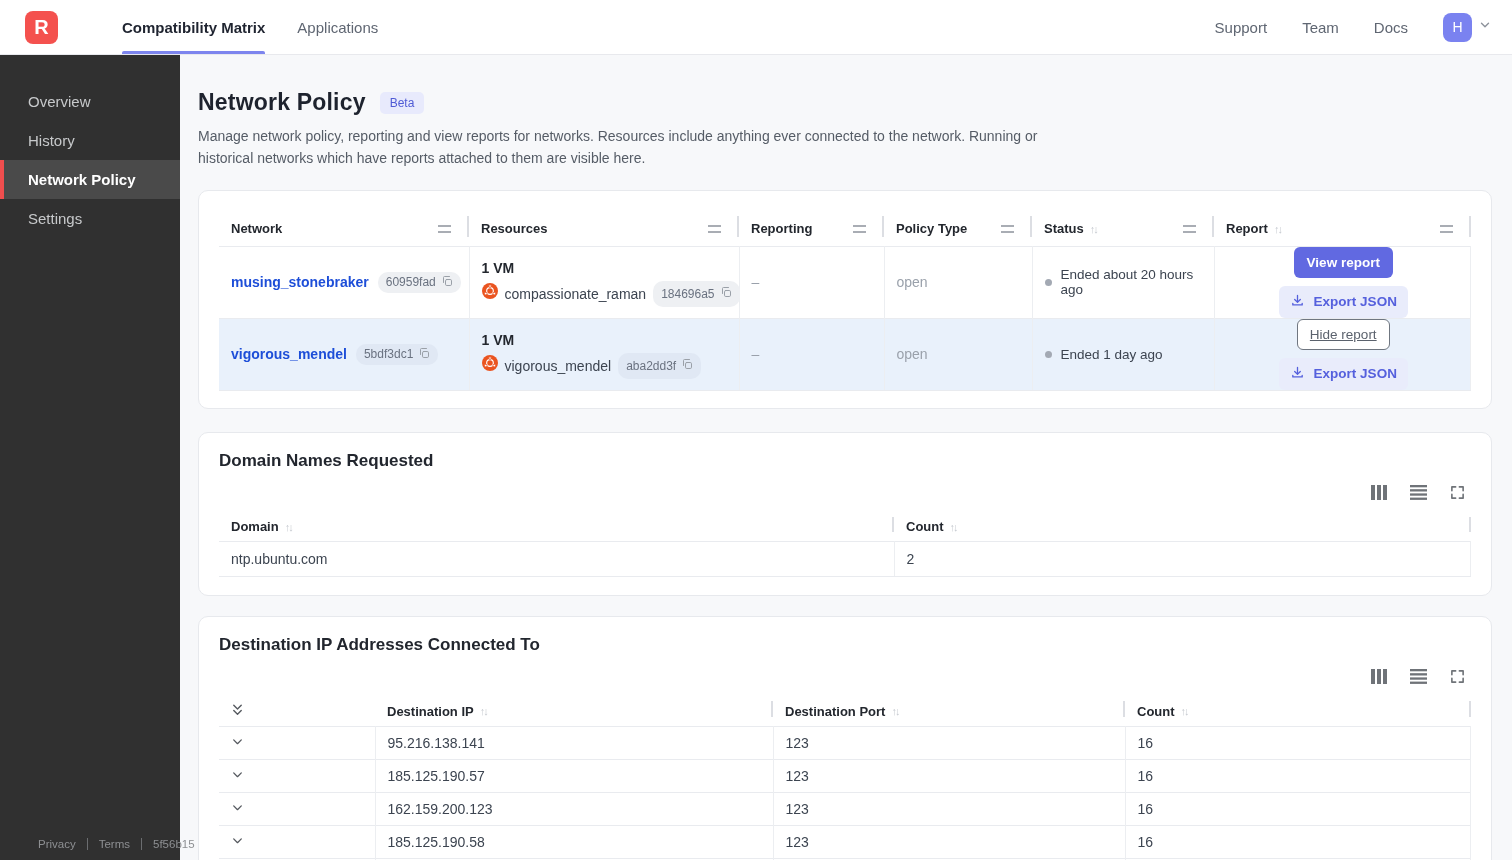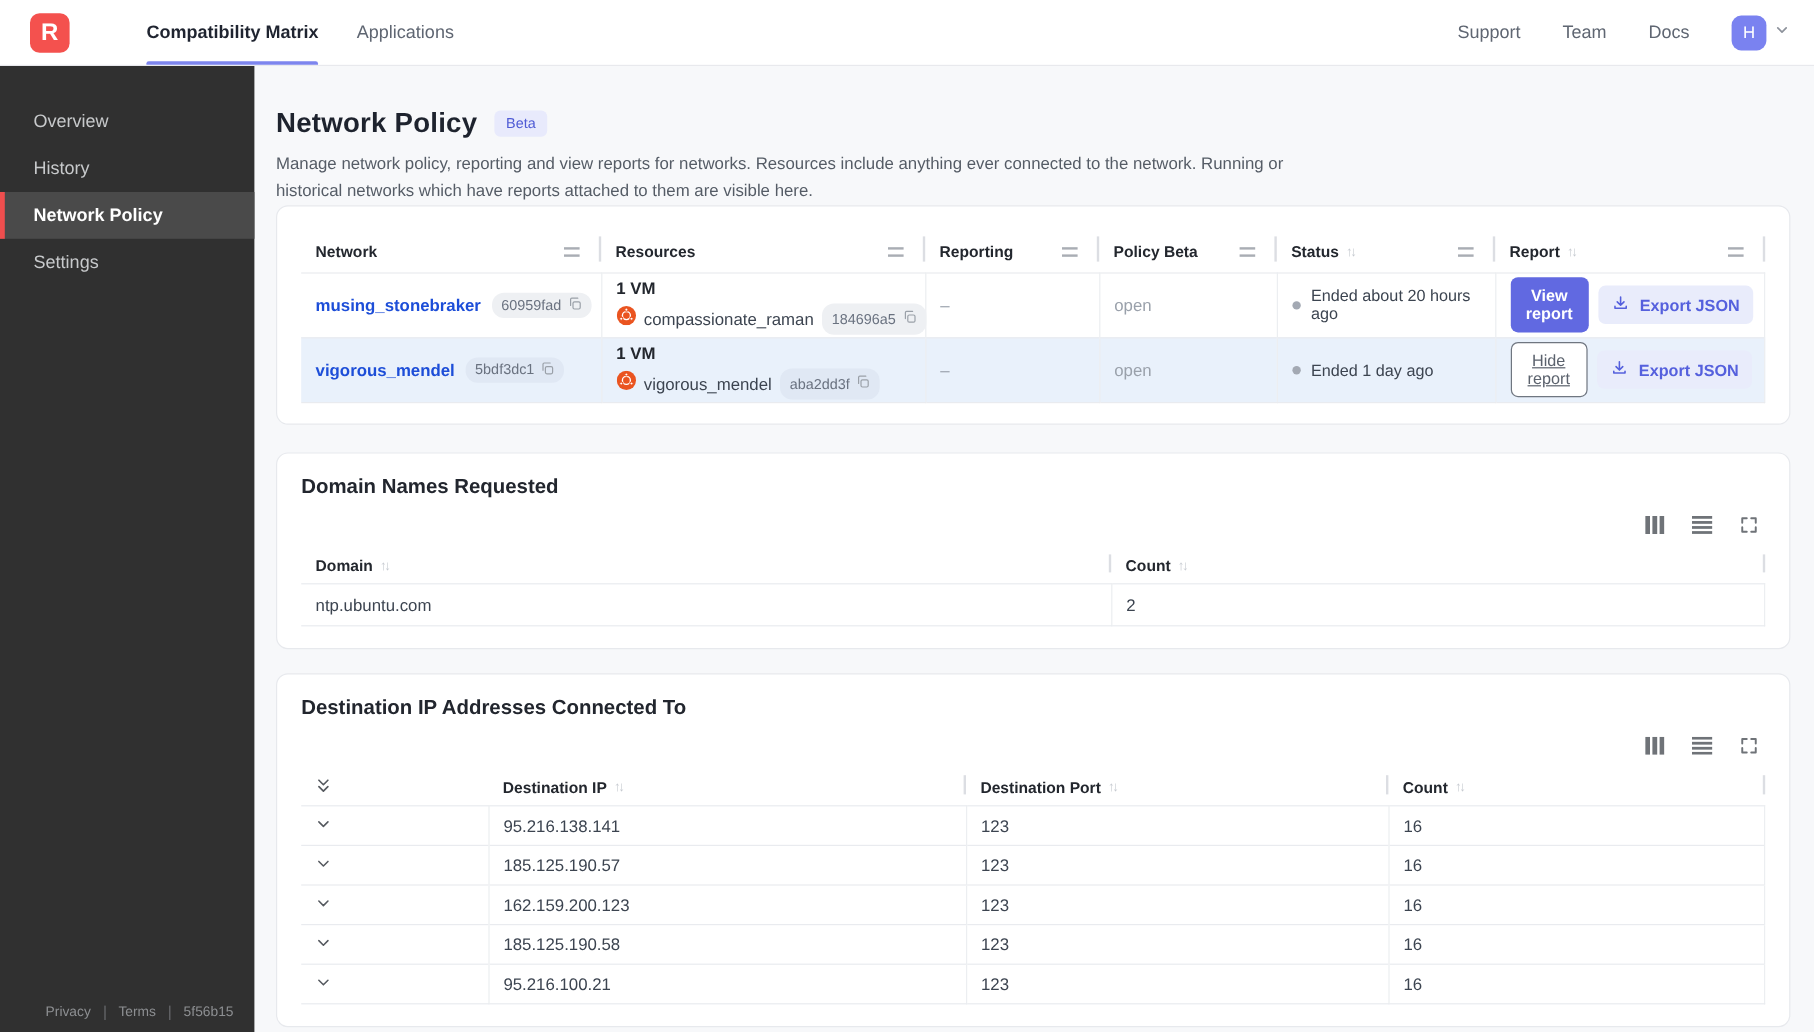--- a/index.html
+++ b/index.html
@@ -19,21 +19,21 @@
     height:3px; background:#7d85ee; border-radius:2px 2px 0 0; }
   .topright { margin-left:auto; display:flex; align-items:center; gap:35px;
     margin-right:20px; }
   .toplink { font-size:15px; color:#5f6672; cursor:pointer; }
   .avatar-wrap { display:flex; align-items:center; gap:6px; cursor:pointer; }
   .avatar { width:29px; height:29px; border-radius:8px; background:#7a82f0; color:#fff;
     font-size:14px; display:grid; place-items:center; }
 
   
   .shell { display:flex; height:805px; }
-  .sidebar { width:212px; background:#303030; position:relative; flex:none;
+  .sidebar { width:180px; background:#303030; position:relative; flex:none;
     padding-top:27px; }
   .side-item { padding:11px 28px; font-size:15px; color:#c7c9cb; cursor:pointer; }
   .side-item.active { background:#4a4a4a; color:#fff; font-weight:bold;
     border-left:4px solid #ef4e4e; padding-left:24px; }
   .side-footer { position:absolute; bottom:10px; left:38px; display:flex;
     align-items:center; font-size:11.5px; color:#8d8f92; }
   .side-footer .sep { width:1px; height:12px; background:#6b6d70; margin:0 11px; }
 
   .main { flex:1; padding:34px 20px 0 18px; overflow:hidden; }
 
@@ -41,21 +41,21 @@
   .title-row { display:flex; align-items:center; gap:14px; }
   .page-title { font-size:23px; font-weight:bold; color:#1e232e; letter-spacing:.2px; }
   .beta-badge { background:#e8eafc; color:#4f5bd5; font-size:12px; padding:4px 10px;
     border-radius:5px; }
   .page-desc { margin-top:10px; font-size:14px; color:#555c66; line-height:1.55;
     max-width:880px; }
 
   
   .card { background:#fff; border:1px solid #e7e9ed; border-radius:10px;
     padding:18px 20px; }
-  .card-networks { margin-top:2px; padding-top:20px; padding-bottom:17px; }
+  .card-networks { margin-top:21px; padding-top:20px; padding-bottom:17px; }
   .card-domains { margin-top:23px; }
   .card-dest { margin-top:20px; }
   .card-title { font-size:17px; font-weight:bold; color:#22262e; }
   .toolbar { display:flex; justify-content:flex-end; align-items:center; gap:23px;
     margin:14px 6px 12px 0; }
   .toolbar .tbtn { cursor:pointer; display:grid; place-items:center; }
 
   
   table { width:100%; border-collapse:collapse; table-layout:fixed; }
   th { text-align:left; font-size:13px; color:#23272e; font-weight:bold;
@@ -83,21 +83,21 @@
   .pill { background:#eef0f3; border-radius:10px; padding:3px 8px; font-size:12px;
     color:#6a7280; display:inline-flex; align-items:center; gap:5px; white-space:nowrap; }
   tr.selected .pill { background:#e0e8f4; }
   .res-vm { font-weight:bold; font-size:14px; color:#23272e; line-height:20px;
     padding-top:2px; }
   .res-line { display:flex; align-items:center; gap:7px; line-height:20px;
     padding:3px 0 2px; }
   .muted { color:#9aa1ab; }
   .status-line { display:flex; align-items:center; gap:9px; font-size:13.5px; }
   .dot { width:7px; height:7px; border-radius:50%; background:#a3a9b3; flex:none; }
-  .report-line { display:flex; align-items:center; gap:8px; }
+  .report-line { display:flex; align-items:center; gap:8px;flex-direction:column; }
   .btn-primary { background:#6169e1; color:#fff; border:none; border-radius:6px;
     font-size:13.5px; font-weight:bold; padding:8px 13px; cursor:pointer;
     font-family:inherit; }
   .btn-outline { background:#fff; color:#5b626d; border:1px solid #6f7680;
     border-radius:6px; font-size:13.5px; padding:7px 12px; cursor:pointer;
     font-family:inherit;text-decoration:underline; }
   .export-pill { background:#e9ecfb; border-radius:6px; padding:7px 11px;
     display:inline-flex; align-items:center; gap:9px; color:#5560dd; font-size:13.5px;
     font-weight:bold; cursor:pointer; white-space:nowrap; }
 
@@ -184,21 +184,21 @@
             </div>
               </th>
           <th class="sep">
             <div class="th-inner">
               <span>Reporting</span>
               <span class="resize"></span>
             </div>
               </th>
           <th class="sep">
             <div class="th-inner">
-              <span>Policy Beta</span>
+              <span>Policy Type</span>
               <span class="resize"></span>
             </div>
               </th>
           <th class="sep">
             <div class="th-inner">
               <span>Status</span>
               <span class="sort">↑↓</span>
               <span class="resize"></span>
             </div>
               </th>

